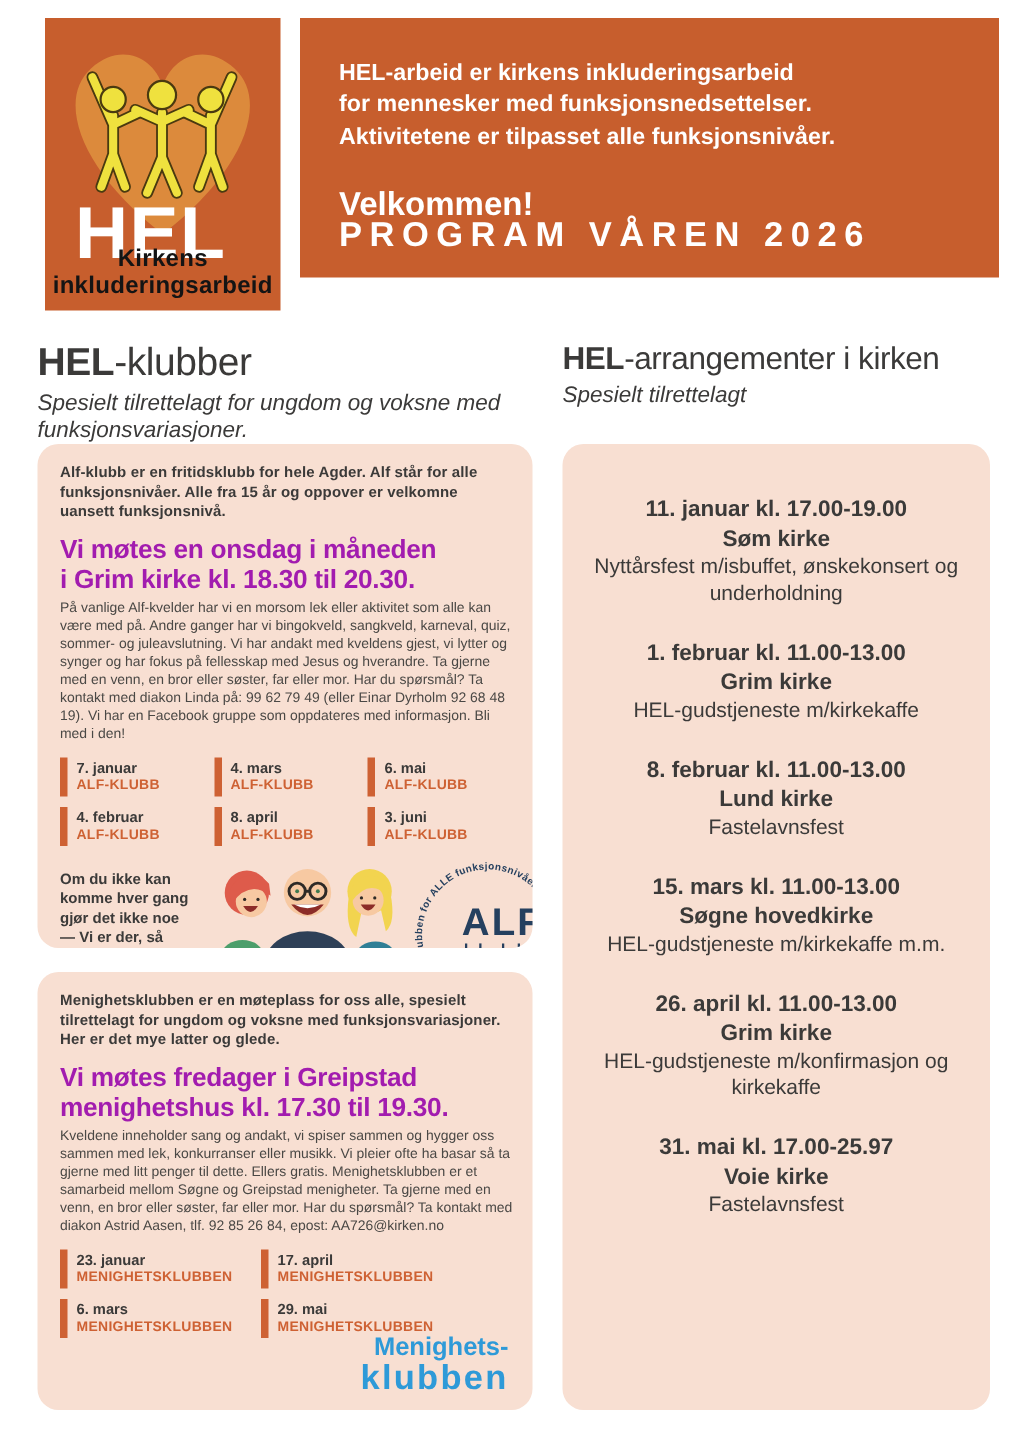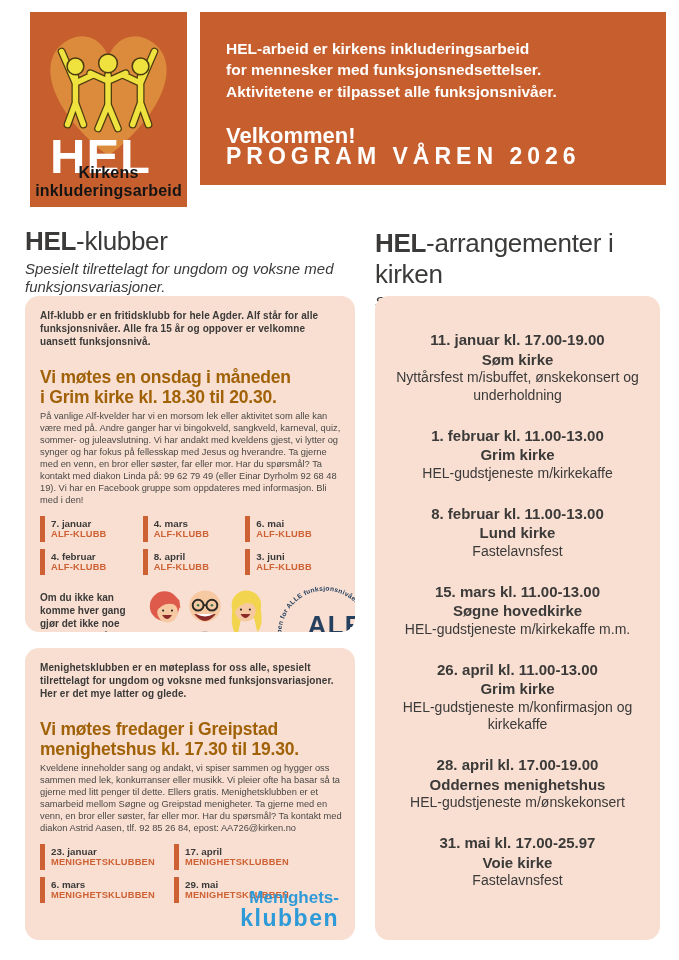--- a/index.html
+++ b/index.html
@@ -18,29 +18,29 @@
   .banner-welcome { margin-top:21px; font-size:22px; font-weight:800; }
   .banner-program { position:absolute; left:26px; bottom:15px; font-size:23px; font-weight:800; letter-spacing:5px; }
 
   
   .col-title { font-size:26px; color:#3b3a39; letter-spacing:-0.3px; }
   .col-title b { font-weight:800; }
   .col-sub { font-style:italic; font-size:15px; line-height:1.22; color:#3b3a39; margin-top:3px; }
 
   .left-head { position:absolute; left:25px; top:226px; width:335px; }
   .right-head { position:absolute; left:375px; top:228px; width:295px; }
-  .right-head .col-title { font-size:26px; }
+  .right-head .col-title { font-size:21px; }
 
   .pbox { position:absolute; background:#f8dfd2; border-radius:14px; overflow:hidden; }
   .box-alf { left:25px; top:296px; width:330px; height:336px; padding:13px 13px 8px 15px; }
   .box-men { left:25px; top:648px; width:330px; height:292px; padding:13px 13px 8px 15px; }
   .box-events { left:375px; top:296px; width:285px; height:644px; padding:34px 18px 10px 18px; text-align:center; }
 
   .box-intro { font-size:10px; font-weight:700; line-height:1.32; color:#3b3a39; letter-spacing:0.1px; }
-  .box-heading { color:#a16207; font-weight:800; font-size:17.5px; line-height:1.14; margin-top:19px; margin-bottom:4px; letter-spacing:-0.2px; }
+  .box-heading { color:#a21caf; font-weight:800; font-size:17.5px; line-height:1.14; margin-top:8px; margin-bottom:4px; letter-spacing:-0.2px; }
   .box-body { font-size:9.3px; line-height:1.28; color:#4a4845; }
 
   .date-grid { display:grid; margin-top:9px; column-gap:6px; row-gap:7px; }
   .grid-3 { grid-template-columns:1fr 1fr 1fr; }
   .grid-2 { grid-template-columns:1fr 1fr; margin-right:40px; }
   .date-cell { display:flex; align-items:stretch; min-height:26px; }
   .date-bar { width:5px; background:#ce6133; margin-right:6px; flex:none; }
   .date-txt { display:flex; flex-direction:column; justify-content:center; }
   .date-day { font-size:9.8px; font-weight:800; color:#3b3a39; }
   .date-label { font-size:9.3px; font-weight:800; color:#ce6133; letter-spacing:0.2px; }
@@ -269,24 +269,19 @@
       <div class="event-dt">15. mars kl. 11.00-13.00</div>
       <div class="event-place">Søgne hovedkirke</div>
       <div class="event-desc">HEL-gudstjeneste m/kirkekaffe m.m.</div>
     </div>
     <div class="event">
       <div class="event-dt">26. april kl. 11.00-13.00</div>
       <div class="event-place">Grim kirke</div>
       <div class="event-desc">HEL-gudstjeneste m/konfirmasjon og kirkekaffe</div>
     </div>
     <div class="event">
-      <div class="event-dt">28. april kl. 17.00-19.00</div>
-      <div class="event-place">Oddernes menighetshus</div>
-      <div class="event-desc">HEL-gudstjeneste m/ønskekonsert</div>
-    </div>
-    <div class="event">
       <div class="event-dt">31. mai kl. 17.00-25.97</div>
       <div class="event-place">Voie kirke</div>
       <div class="event-desc">Fastelavnsfest</div>
     </div>
   </div>
 
 </div>
 
 </body></html>

